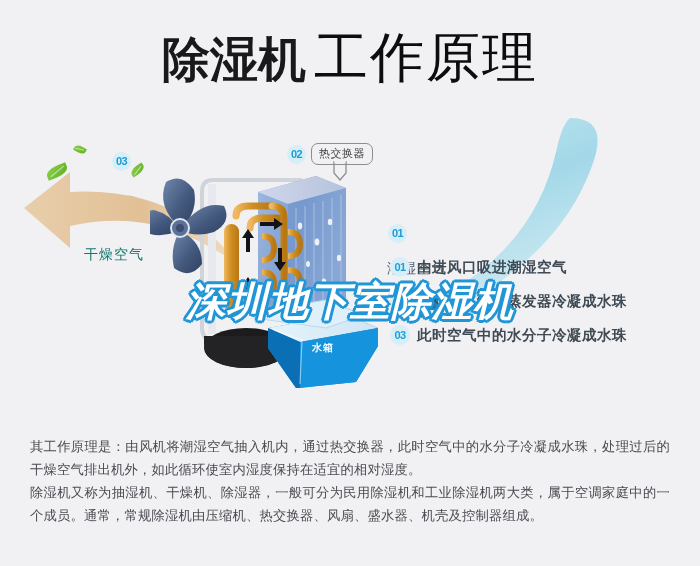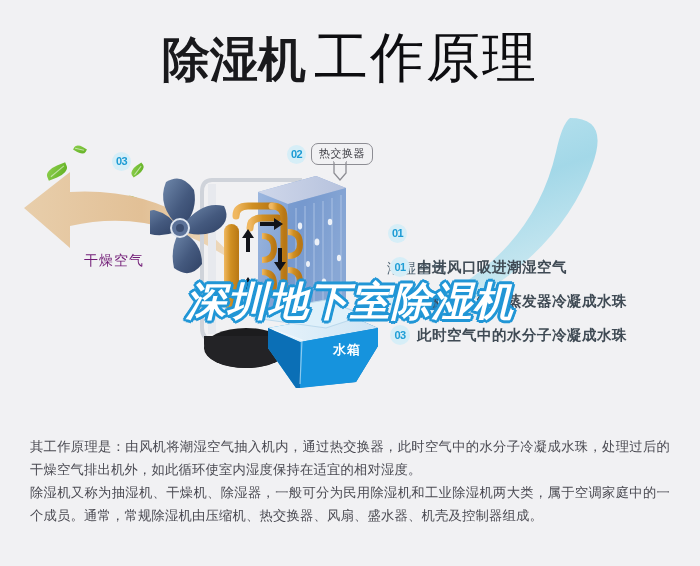--- a/index.html
+++ b/index.html
@@ -79,29 +79,29 @@
   
   #machine { position: absolute; left: 150px; top: 14px; width: 260px; height: 260px; }
 
   .lbl {
     position: absolute;
     font-family: "Liberation Sans","DejaVu Sans",sans-serif;
     white-space: nowrap;
   }
   .lbl-dry {
     left: 84px; top: 128px;
-    font-size: 14px; color: #701a75; letter-spacing: 1px; margin-top: 6px;
+    font-size: 14px; color: #0f766e; letter-spacing: 1px;
   }
   .lbl-humid {
     left: 387px; top: 142px;
     font-size: 14px; color: #4d6170; letter-spacing: 1px;
   }
   .lbl-tank {
-    left: 333px; top: 223px;
-    font-size: 13px; color: #ffffff; letter-spacing: 1px;
+    left: 312px; top: 223px;
+    font-size: 10px; color: #ffffff; letter-spacing: 1px;
     font-weight: 600;
   }
 
   
   .badge {
     position: absolute;
     width: 19px; height: 19px;
     border-radius: 50%;
     background: #d6eef7;
     color: #1c9bd4;

